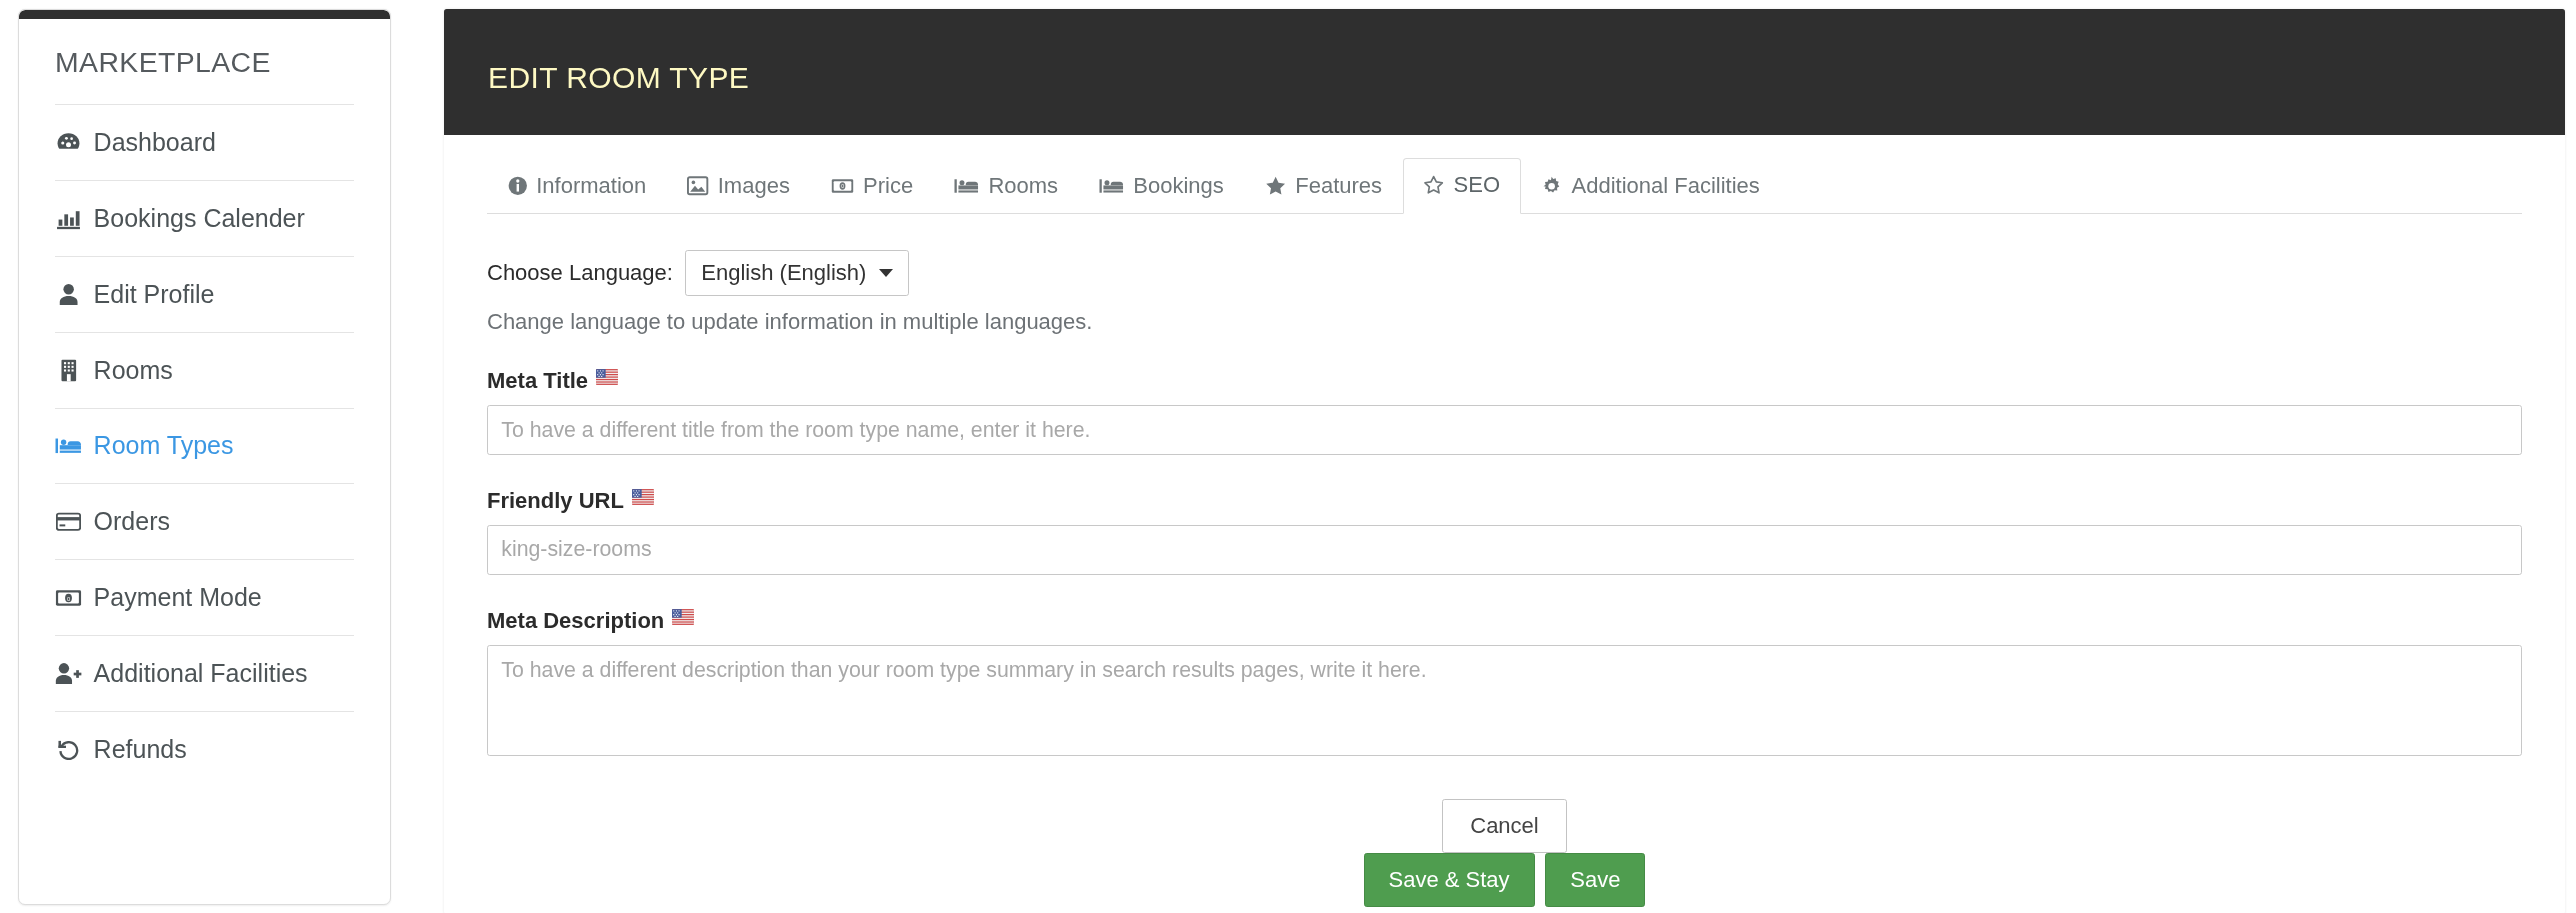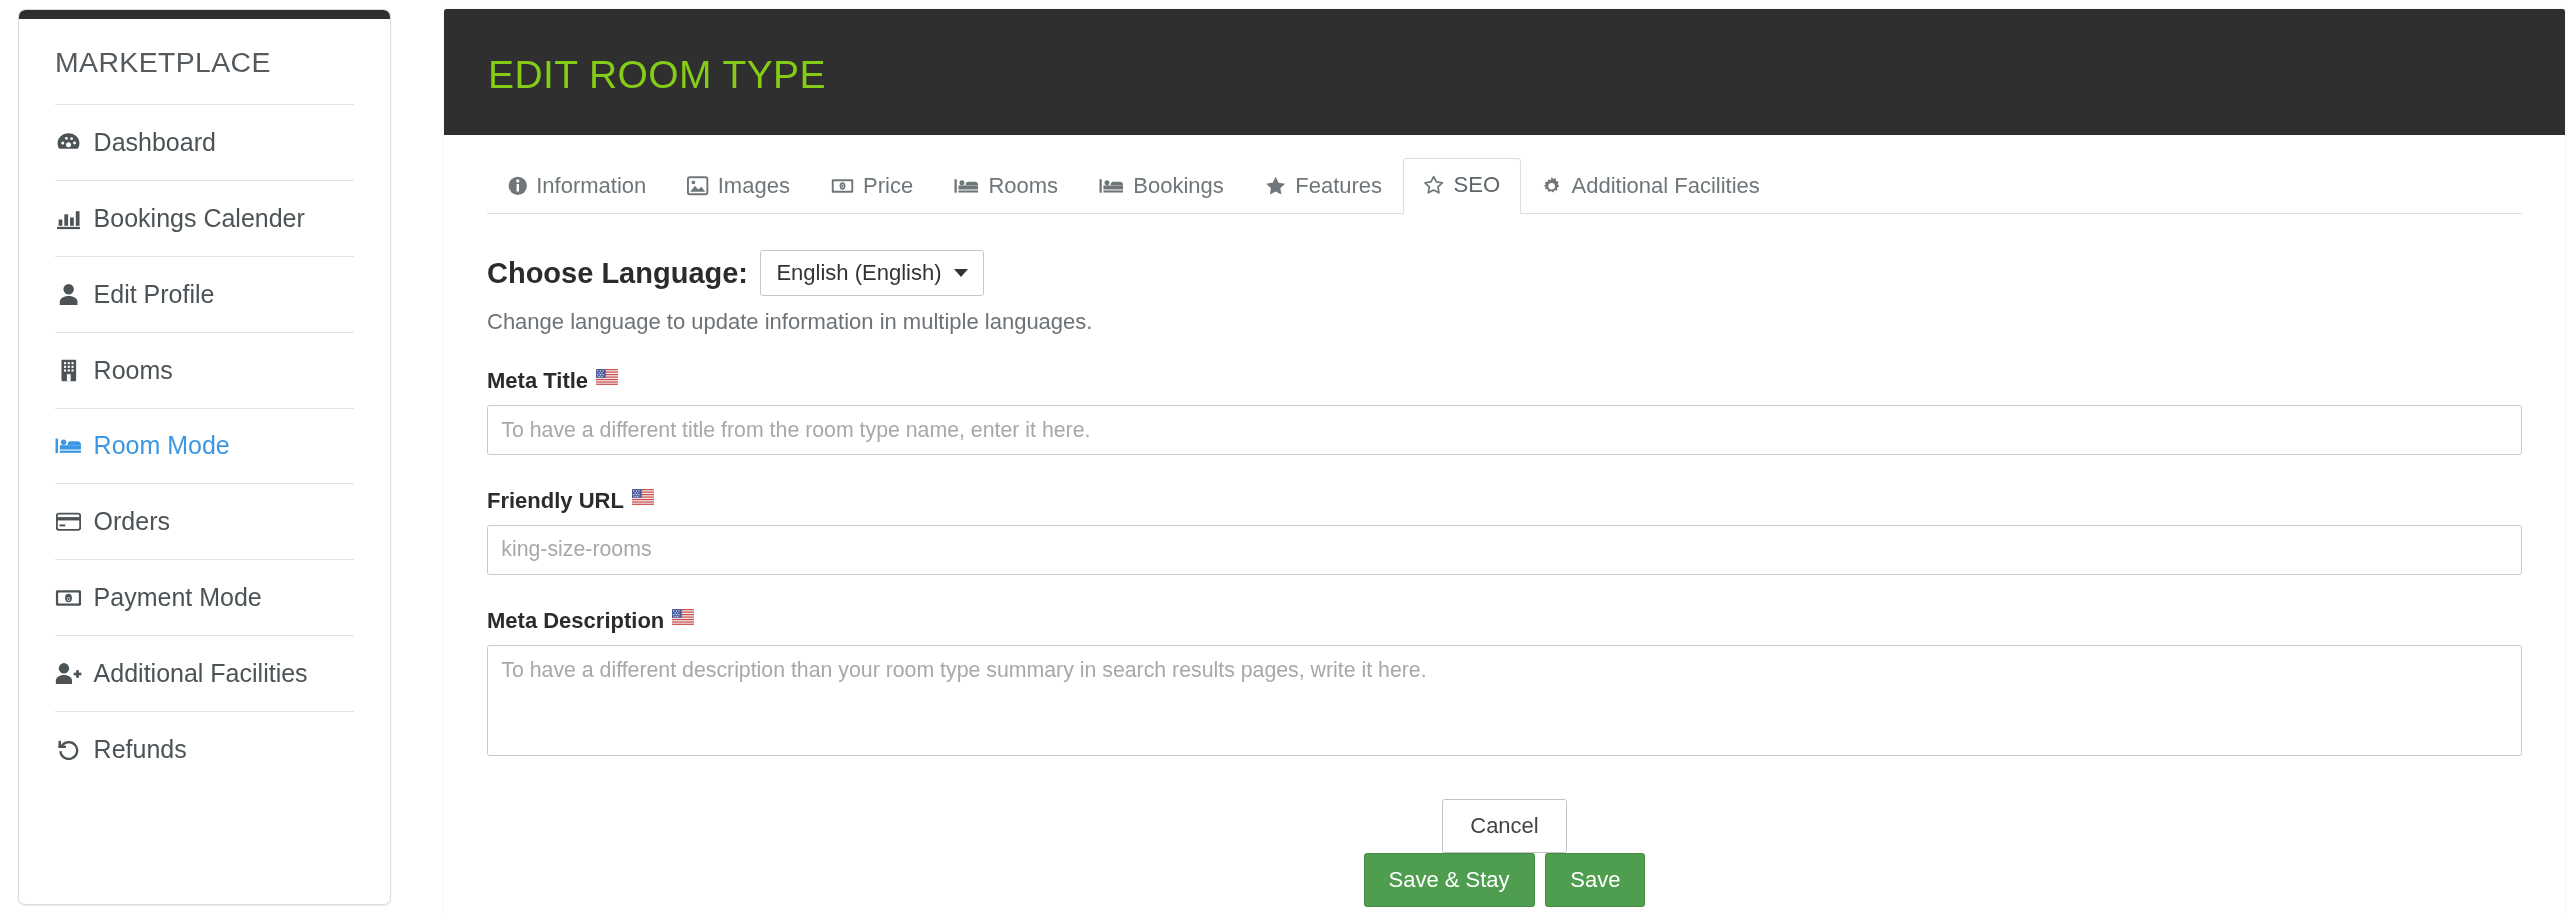--- a/index.html
+++ b/index.html
@@ -80,22 +80,22 @@
   }
   #main-header {
     height: 126px;
     background: #2f2f2f;
     border-radius: 2.7px 2.7px 0 0;
     display: flex;
     align-items: center;
     padding-left: 44px;
   }
   #main-title {
-    color: #84cc16;
-    font-size: 39px;
+    color: #fef9c3;
+    font-size: 30px;
     font-weight: 400;
     letter-spacing: 0.4px;
     margin-top: 33px;
   }
 
   
   #tabs-wrap {
     padding: 0 43px;
     position: relative;
   }
@@ -135,22 +135,22 @@
   
   #form-body { padding: 0 43px; }
 
   .lang-row {
     display: flex;
     align-items: center;
     gap: 12.4px;
     padding-top: 36px;
   }
   .lang-label {
-    font-size: 29px;
-    font-weight: bold;
+    font-size: 22px;
+    font-weight: normal;
     color: #2b2b2b;
   }
   .lang-select {
     display: inline-flex;
     align-items: center;
     gap: 12.4px;
     border: 0.9px solid #c6c6c6;
     border-radius: 2.7px;
     background: #ffffff;
     padding: 9px 15px;
@@ -329,21 +329,21 @@
       <a class="sb-item active">
         <span class="sb-icon">
           <svg width="27" height="19.6" viewBox="0 0 26 18">
               <rect x="0.5" y="2" width="2.4" height="14" fill="#3b97e3"></rect>
               <path fill="#3b97e3" d="M4.6 8.4h20.4v4.2H4.6z"></path>
               <path fill="#3b97e3" d="M4.6 13.6h20.4v2.2H4.6z"></path>
               <circle cx="8.3" cy="5.6" r="2.6" fill="#3b97e3"></circle>
               <path fill="#3b97e3" d="M12.2 8.3h12.8v-.6c0-1.7-1.4-3-3.1-3h-7c-1.6 0-2.7 1.2-2.7 2.7z"></path>
             </svg>
         </span>
-        <span>Room Mode</span>
+        <span>Room Types</span>
       </a>
       <div class="sb-divider"></div>
 
       <a class="sb-item">
         <span class="sb-icon">
           <svg width="25" height="19.6" viewBox="0 0 24 18">
               <rect x="0.8" y="1.2" width="22.4" height="15.6" rx="2" fill="none" stroke="#4c5356" stroke-width="1.8"></rect>
               <rect x="0.8" y="4.5" width="22.4" height="3.2" fill="#4c5356"></rect>
               <rect x="3.4" y="11.5" width="5.5" height="1.9" fill="#4c5356"></rect>
             </svg>

